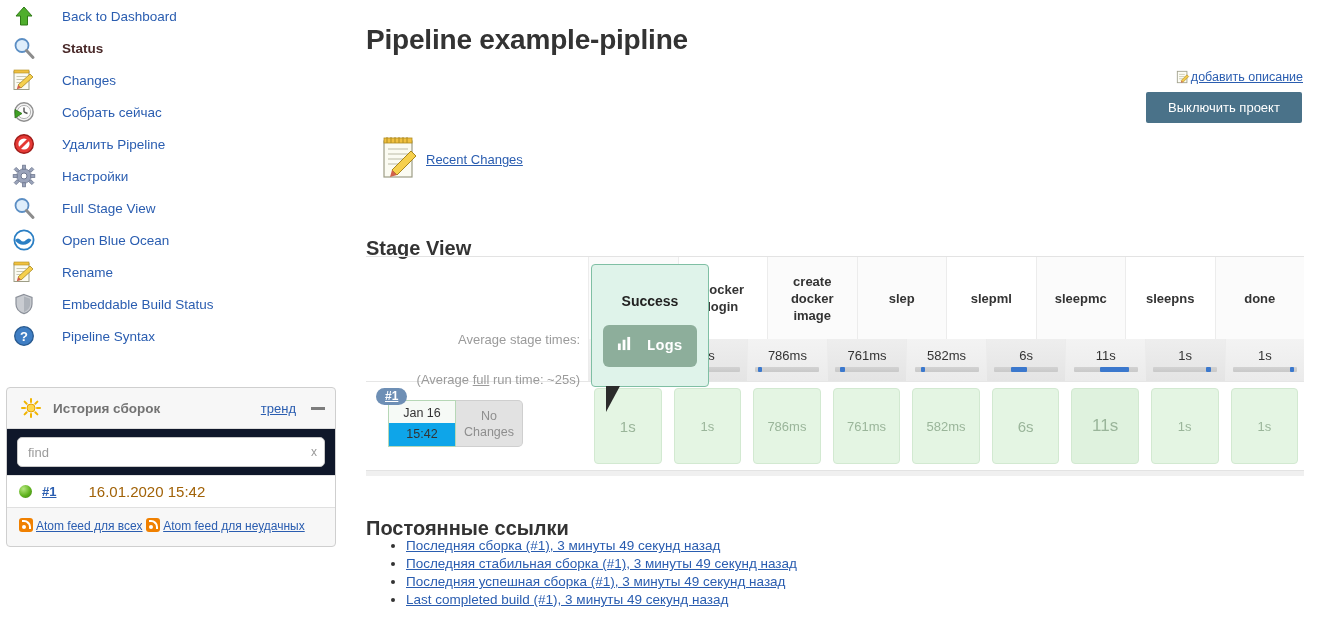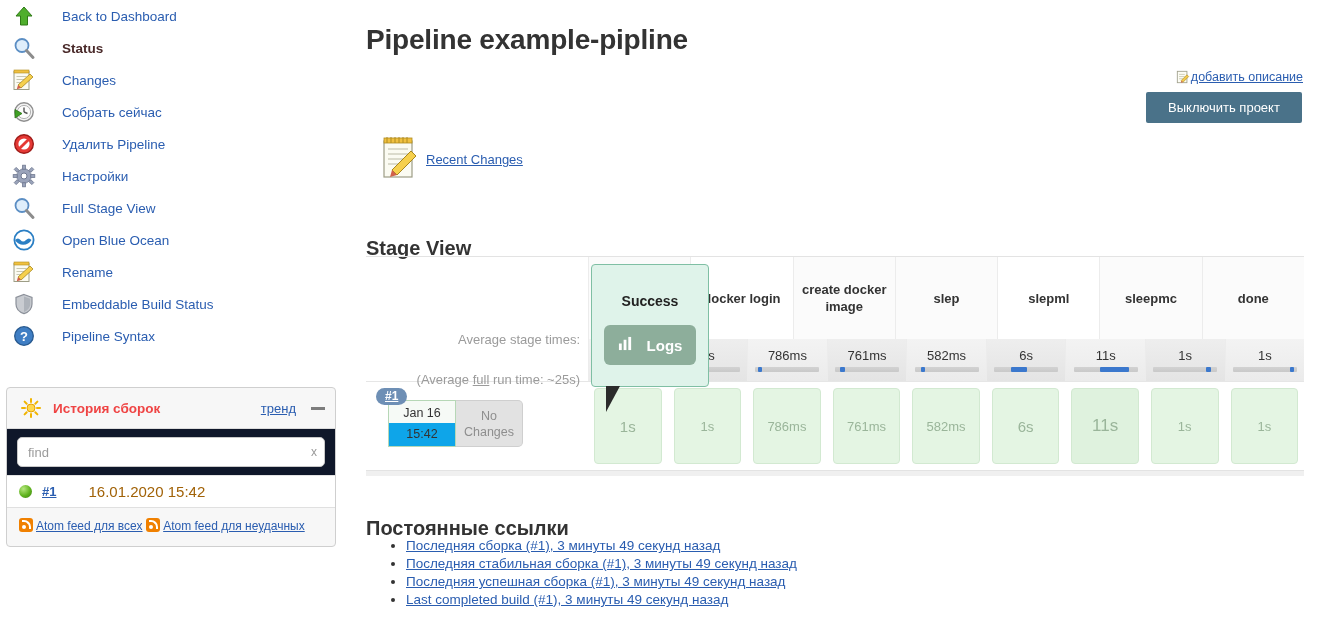--- a/index.html
+++ b/index.html
@@ -35,21 +35,21 @@
     width: 330px;
     background: #f7f7f7;
     border: 1px solid #cfcfcf;
     border-radius: 4px;
   }
   #bh-head {
     display: flex; align-items: center; gap: 10px;
     padding: 8px 10px 8px 12px;
     border-bottom: 1px solid #dcdcdc;
   }
-  #bh-head .title { font-weight: bold; font-size: 13.5px; color: #ef4444; flex: 1; }
+  #bh-head .title { font-weight: bold; font-size: 13.5px; color: #737373; flex: 1; }
   #bh-head .trend { color: #2a5db0; text-decoration: underline; font-size: 13px; }
   #bh-head .trend-dash {
     display:inline-block; width:14px; height:3px;
     background:#7d7d7d; margin-left:5px; vertical-align:middle;
   }
   #bh-search {
     background:#0f172a; padding: 8px 10px;
     border-bottom: 1px solid #e4e4e4;
   }
   .search-wrap { position: relative; }
@@ -228,21 +228,21 @@
     display:flex; flex-direction:column; align-items:center;
   }
   #stage-tooltip .tt-status {
     font-weight: bold; font-size: 14px; color: #222;
     margin-top: 28px;
   }
   #logs-btn {
     margin-top: 16px;
     background: #8dae9b; color:#fff; border:none; border-radius: 6px;
     padding: 11px 14px; font-size: 15px; font-weight: bold;
-    font-family: Liberation Sans, sans-serif; cursor:pointer;
+    font-family: Liberation Mono, monospace; cursor:pointer;
     display:flex; align-items:center; gap: 14px;
   }
   #stage-tooltip .arrow {
     position:absolute; left: 14px; bottom: -26px;
     width: 0; height: 0;
     border-left: 14px solid #2b2b2b;
     border-bottom: 26px solid transparent;
   }
 
   
@@ -478,20 +478,21 @@
 
   <div id="stage-table">
     <div class="hdr-row" id="hdr-row">
         <div class="hdr-cell blank col-label"></div>
         <div class="hdr-cell col-stage">Declarative: Checkout SCM</div>
         <div class="hdr-cell col-stage alt">docker login</div>
         <div class="hdr-cell col-stage">create docker image</div>
         <div class="hdr-cell col-stage">slep</div>
         <div class="hdr-cell col-stage alt">slepml</div>
         <div class="hdr-cell col-stage">sleepmc</div>
+        <div class="hdr-cell col-stage alt">sleepns</div>
         <div class="hdr-cell col-stage">done</div>
       </div>
     <div class="avg-row" id="avg-row">
         <div class="avg-label col-label">
           <div>Average stage times:</div>
           <div><span>(Average </span><u>full</u><span> run time: ~25s)</span></div>
         </div>
         <div class="avg-cell col-stage">
           <span class="t">1s</span>
           <span class="bar">

